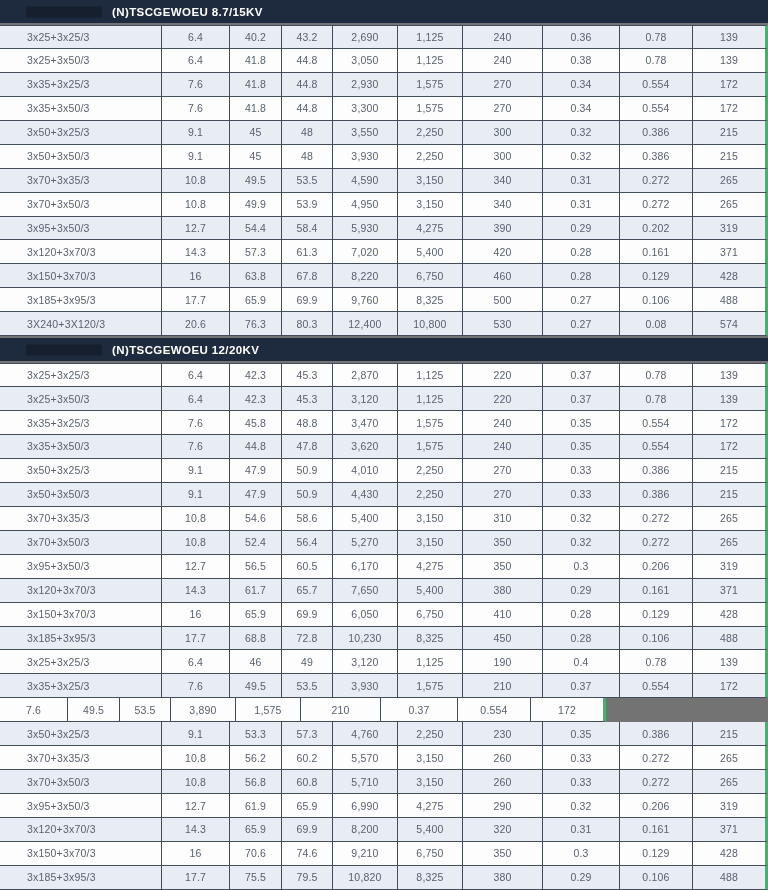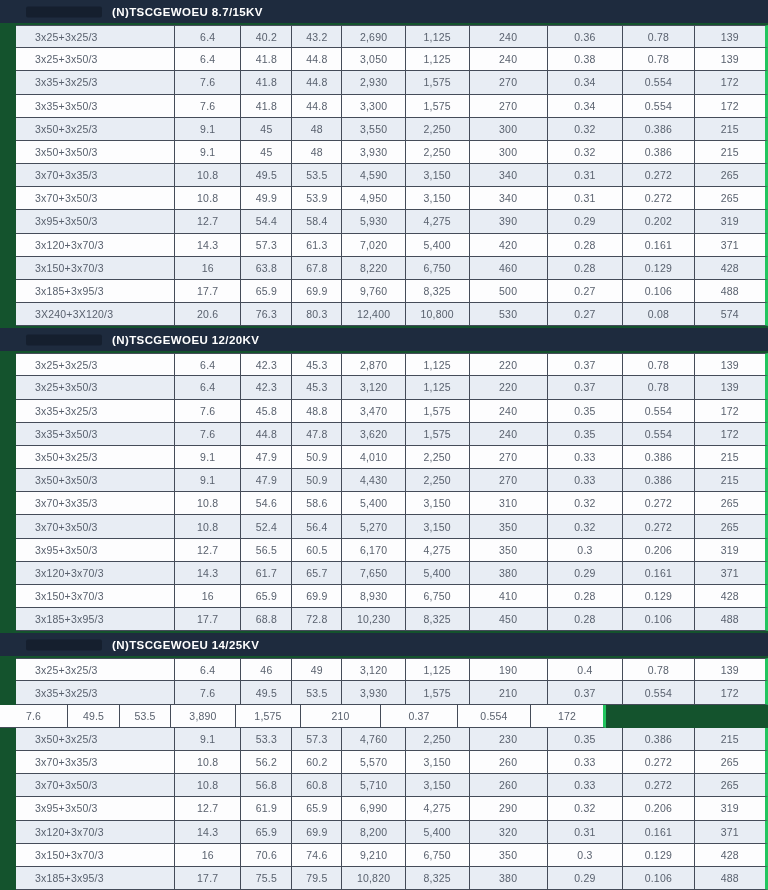--- a/index.html
+++ b/index.html
@@ -1,17 +1,17 @@
 <!DOCTYPE html>
 <html><head>
 <meta charset="utf-8">
 <style>
   html,body{margin:0;padding:0;background:#ffffff;}
   body{width:768px;height:890px;overflow:hidden;font-family:"Liberation Sans",sans-serif;}
-  .sheet{width:768px;height:890px;display:flex;flex-direction:column;background:#14532d;}
+  .sheet{width:768px;height:890px;display:flex;flex-direction:column;background:#737373;}
 
   .section-header{
     flex:0 0 23px;
     background:#1e2b3e;
     position:relative;
     display:flex;align-items:center;
     margin:2px 0;
   }
   .sheet > .section-header:first-child{margin-top:0;}
   .section-title{
@@ -28,21 +28,21 @@
   .cell{
     box-sizing:border-box;
     border-right:1px solid #454c59;
     border-bottom:1px solid #454c59;
     display:flex;align-items:center;justify-content:center;
     font-size:10.5px;color:#59616e;letter-spacing:.2px;
     background:#fdfdfe;
     overflow:hidden;white-space:nowrap;
   }
   .row.alt .cell{background:#e8edf4;}
-  .cell.c0{justify-content:flex-start;padding-left:19px;width:162px;margin-left:16px;}
+  .cell.c0{justify-content:flex-start;padding-left:27px;width:162px;}
   .cell.c1{width:68px;}
   .cell.c2{width:52px;}
   .cell.c3{width:51px;}
   .cell.c4{width:65px;}
   .cell.c5{width:65px;}
   .cell.c6{width:80px;}
   .cell.c7{width:77px;}
   .cell.c8{width:73px;}
   .cell.c9{width:75px;border-right:3px solid #22c55e;}
 </style>
@@ -332,43 +332,39 @@
       <div class="cell c6">380</div>
       <div class="cell c7">0.29</div>
       <div class="cell c8">0.161</div>
       <div class="cell c9">371</div>
     </div>
     <div class="row">
       <div class="cell c0">3x150+3x70/3</div>
       <div class="cell c1">16</div>
       <div class="cell c2">65.9</div>
       <div class="cell c3">69.9</div>
-      <div class="cell c4">8,930</div>
+      <div class="cell c4">6,050</div>
       <div class="cell c5">6,750</div>
       <div class="cell c6">410</div>
       <div class="cell c7">0.28</div>
       <div class="cell c8">0.129</div>
       <div class="cell c9">428</div>
     </div>
     <div class="row alt">
       <div class="cell c0">3x185+3x95/3</div>
       <div class="cell c1">17.7</div>
       <div class="cell c2">68.8</div>
       <div class="cell c3">72.8</div>
       <div class="cell c4">10,230</div>
       <div class="cell c5">8,325</div>
       <div class="cell c6">450</div>
       <div class="cell c7">0.28</div>
       <div class="cell c8">0.106</div>
       <div class="cell c9">488</div>
     </div>
-    <div class="section-header">
-      <span class="redaction"></span>
-      <span class="section-title">(N)TSCGEWOEU 14/25KV</span>
-    </div>
     <div class="row">
       <div class="cell c0">3x25+3x25/3</div>
       <div class="cell c1">6.4</div>
       <div class="cell c2">46</div>
       <div class="cell c3">49</div>
       <div class="cell c4">3,120</div>
       <div class="cell c5">1,125</div>
       <div class="cell c6">190</div>
       <div class="cell c7">0.4</div>
       <div class="cell c8">0.78</div>

